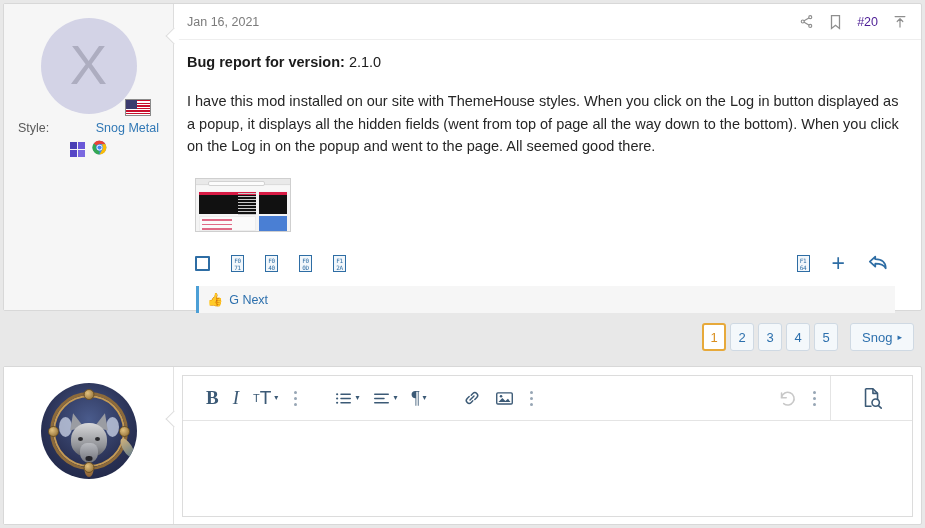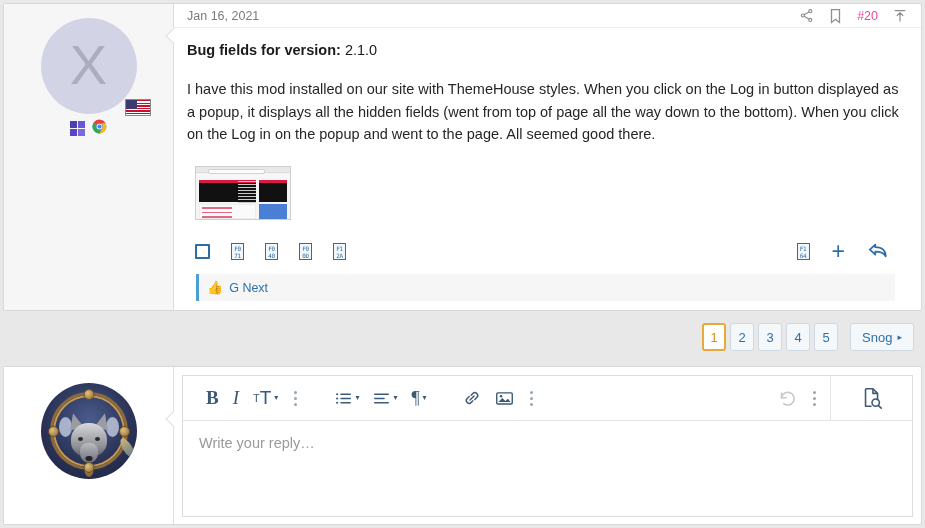--- a/index.html
+++ b/index.html
@@ -117,35 +117,35 @@
     width: 12px; height: 12px;
     background: #ffffff;
     border-left: 1px solid #dddddd;
     border-bottom: 1px solid #dddddd;
     transform: rotate(45deg);
     z-index: 5;
   }
 
   .msg-col { flex: 1 1 auto; position: relative; min-width: 0; }
   .msg-head {
-    height: 24px;
+    height: 36px;
     border-bottom: 1px solid #eeeeee;
     display: flex;
     align-items: center;
     padding: 0 14px 0 13px;
   }
   .msg-date { font-size: 12.5px; color: #7b7b7b; }
   .head-right {
     margin-left: auto;
     display: flex;
     align-items: center;
     gap: 15px;
     color: #8e8e8e;
   }
-  .head-right .num { font-size: 12.5px; color: #ec4899; }
+  .head-right .num { font-size: 12.5px; color: #4c1d95; }
   .ico { display: inline-flex; line-height: 0; }
 
   .msg-body { padding: 12px 16px 0 13px; }
   .bug-line {
     font-size: 14.5px;
     color: #1b1b1b;
     margin: 0 0 16px 0;
     line-height: 1.5;
   }
   .bug-line b { font-weight: bold; }
@@ -406,20 +406,24 @@
 
     <div class="avatar-wrap">
       <div class="avatar-letter">X</div>
       <div class="flag">
         <div class="stripes"></div>
         <div class="canton"></div>
       </div>
     </div>
 
 
+    <div class="style-row">
+      <span>Style:</span>
+      <span class="val">Snog Metal</span>
+    </div>
 
     <div class="os-icons">
       <span class="win-logo">
         <i></i>
           <i></i>
           <i></i>
           <i></i>
       </span>
       <span>
         <svg width="15" height="15" viewBox="0 0 24 24">
@@ -456,21 +460,21 @@
         <span class="ico">
           <svg width="14" height="15" viewBox="0 0 20 20" fill="none" stroke="#8e8e8e" stroke-width="1.7" stroke-linecap="round">
             <path d="M3 3h14M10 18V7M10 6l-4 4M10 6l4 4"></path>
           </svg>
         </span>
       </span>
     </div>
 
     <div class="msg-body">
       <p class="bug-line">
-        <b>Bug fields for version:</b>
+        <b>Bug report for version:</b>
         <span class="ver">2.1.0</span>
       </p>
       <p class="para">I have this mod installed on our site with ThemeHouse styles. When you click on the Log in button displayed as a popup, it displays all the hidden fields (went from top of page all the way down to the bottom). When you click on the Log in on the popup and went to the page. All seemed good there.</p>
 
       <div class="attach">
         <div class="thumb-browserbar"></div>
         <div class="thumb-nav"></div>
         <div class="thumb-hero-l"></div>
         <div class="thumb-hero-r"></div>
         <div class="thumb-mid"></div>
@@ -650,16 +654,15 @@
               <path d="M6 3h8l5 5v7.5"></path>
               <path d="M6 3v19h6.5"></path>
               <path d="M14 3v5h5"></path>
               <circle cx="17" cy="18" r="4"></circle>
               <path d="M20 21.2 23 24" stroke-linecap="round"></path>
             </svg>
           </span>
         </span>
       </div>
 
-      <div class="ta">Write your reply…</div>
     </div>
   </div>
 </div>
 
 </body></html>

